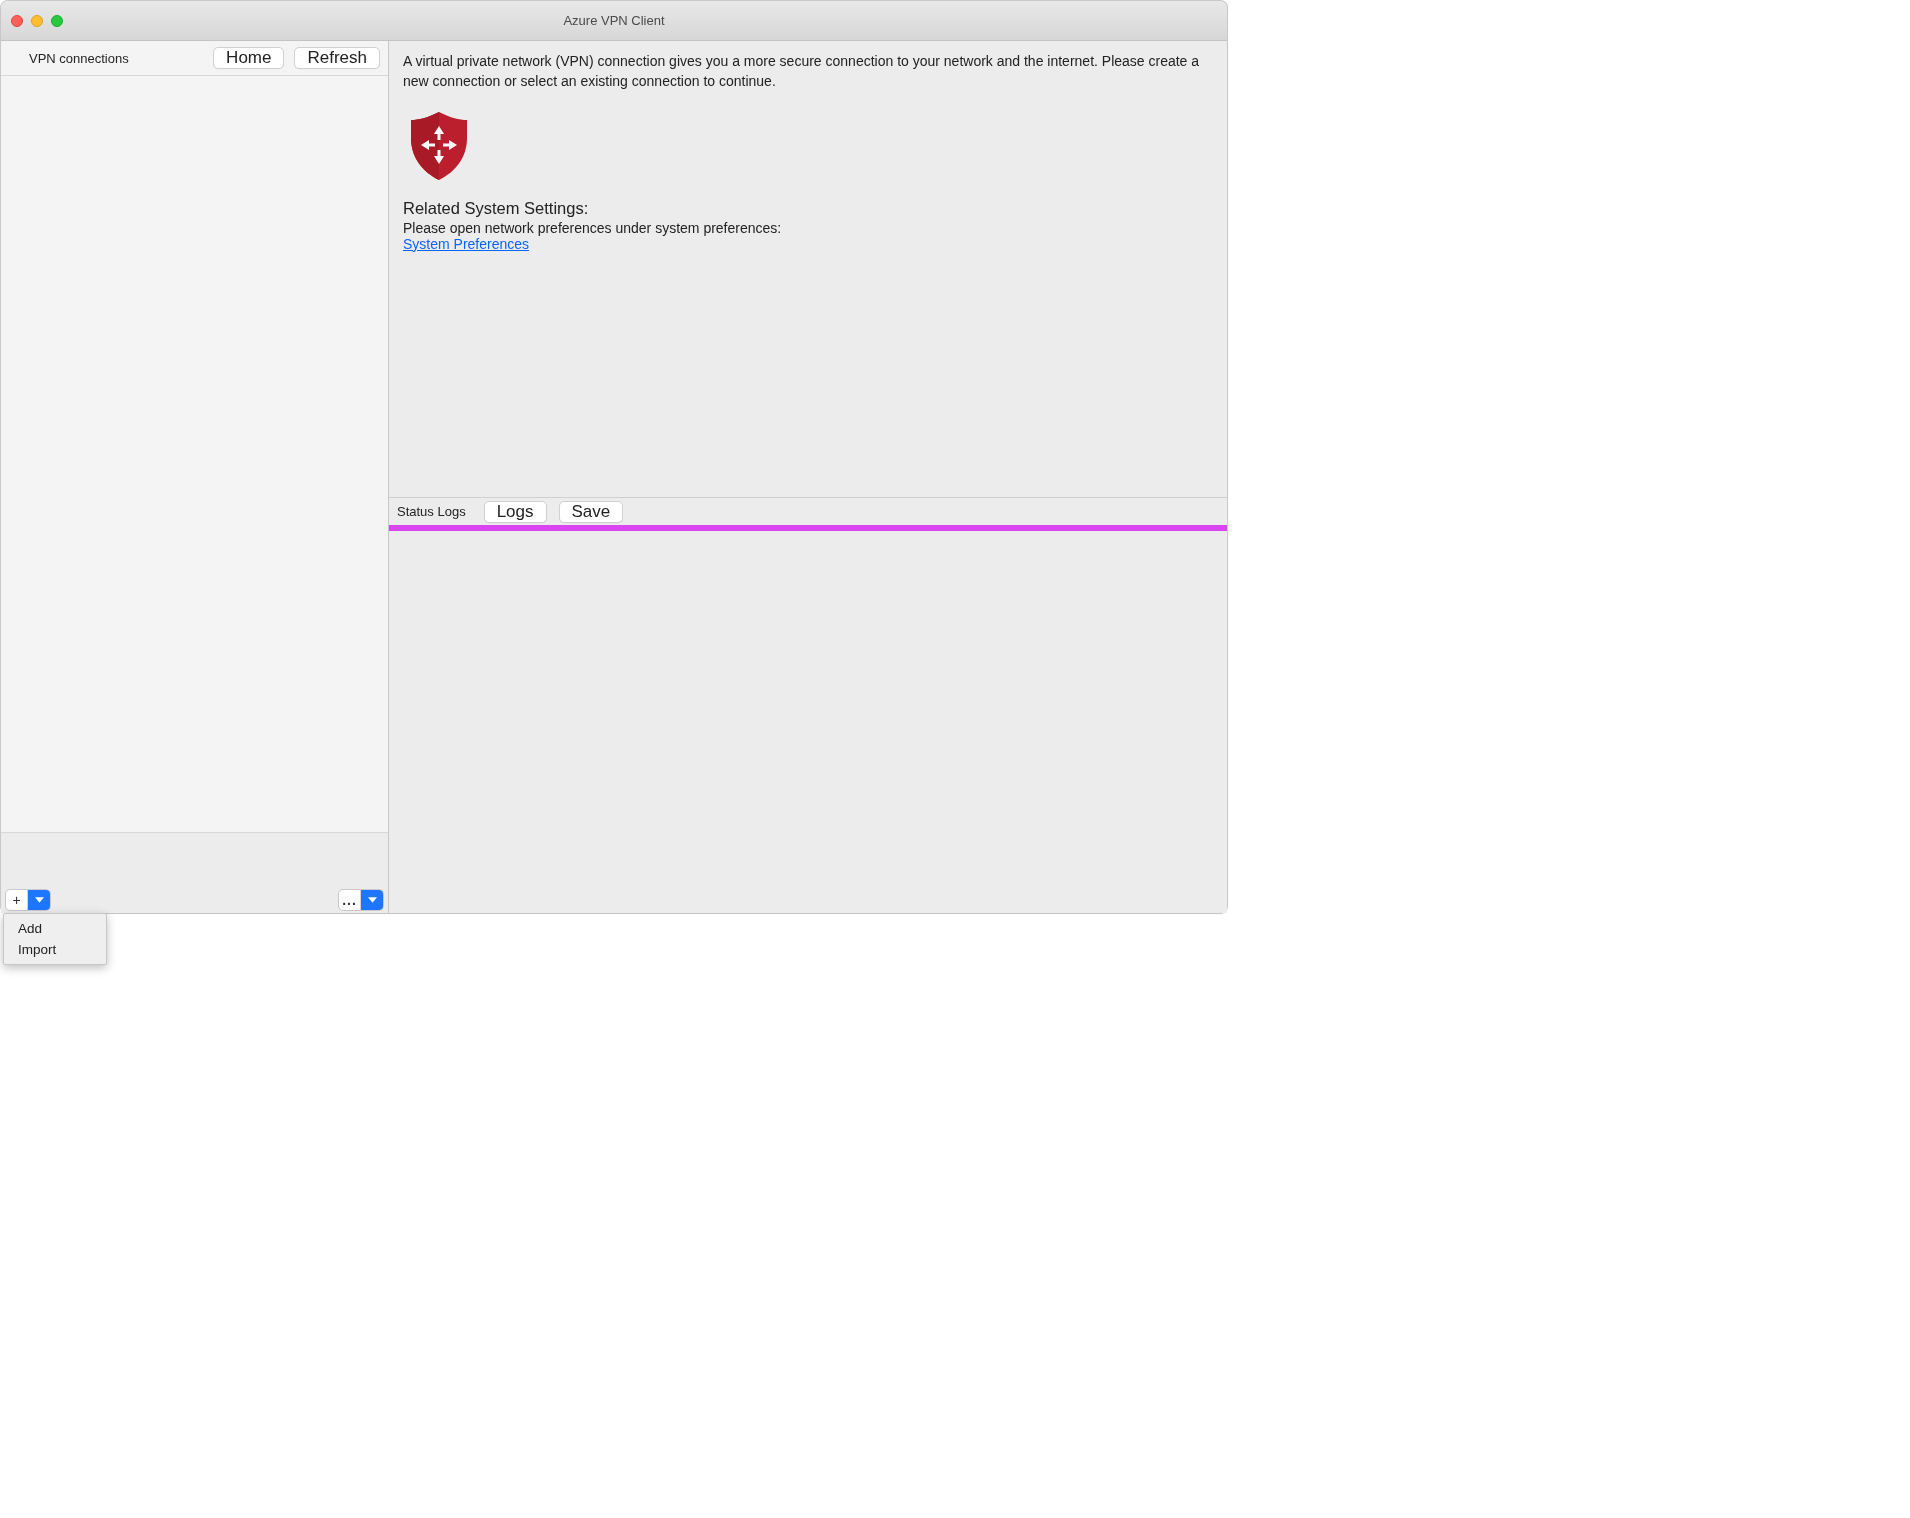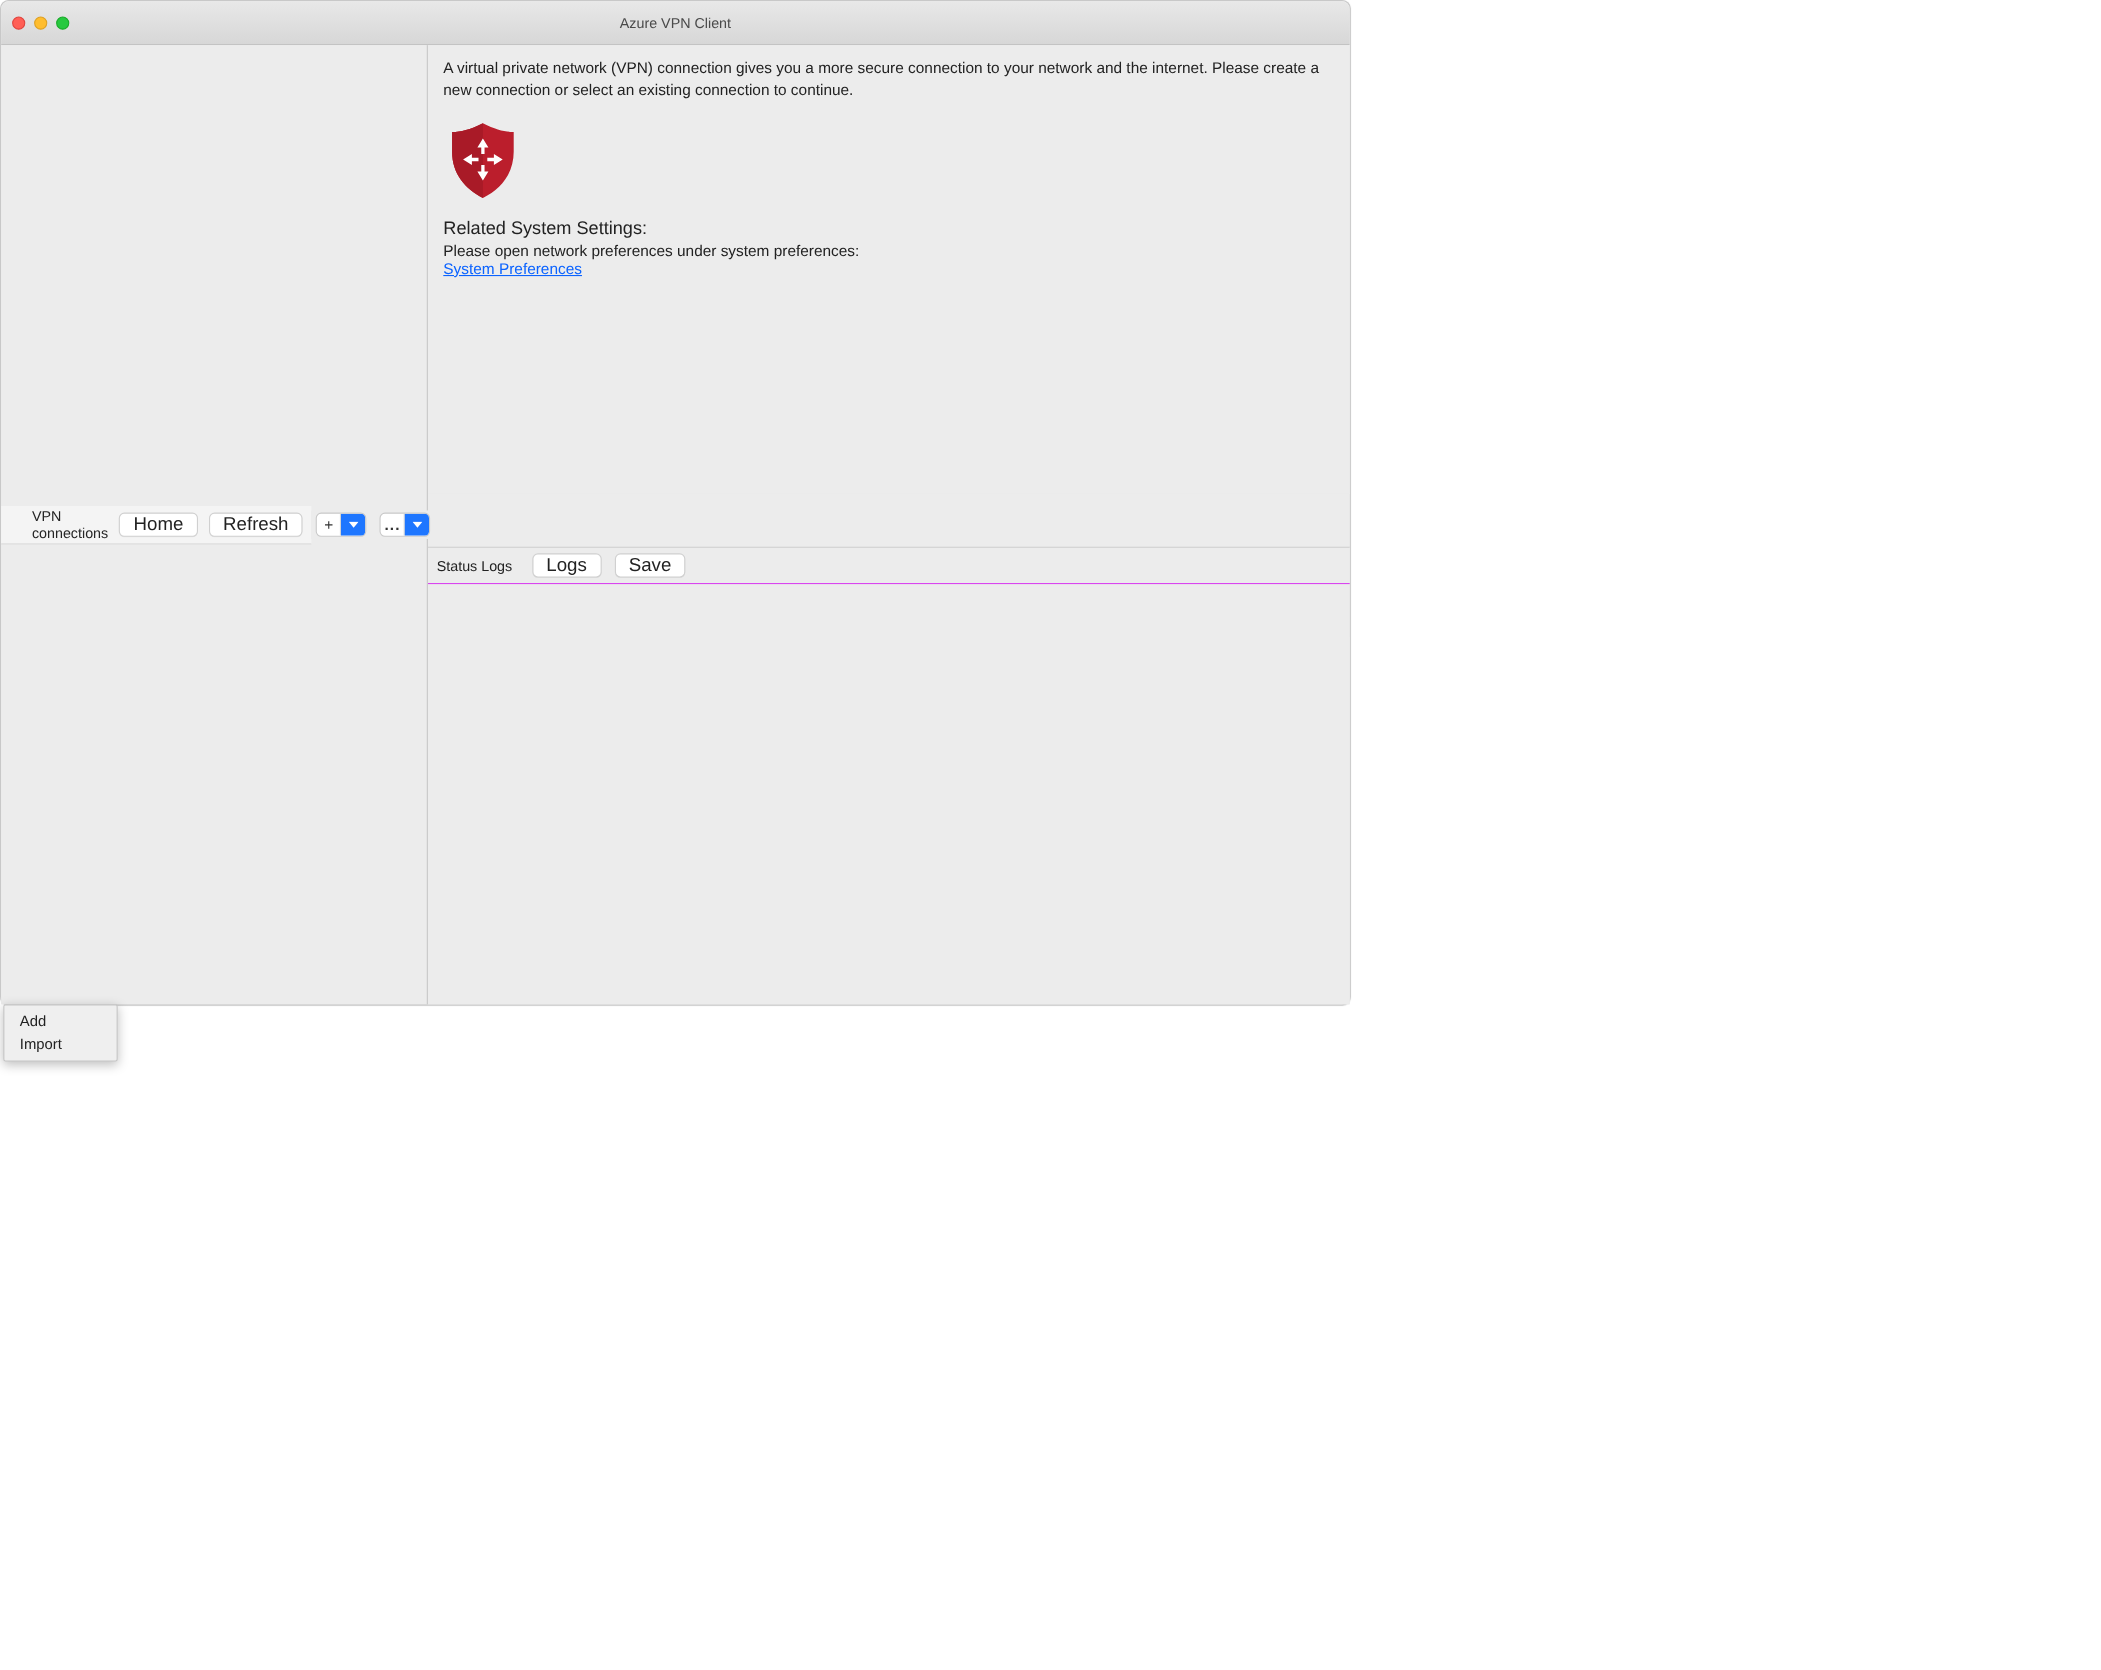--- a/index.html
+++ b/index.html
@@ -60,25 +60,24 @@
     }
     .body {
       flex: 1;
       display: flex;
       overflow: visible;
     }
     
     .sidebar {
       width: 388px;
       display: flex;
-      flex-direction: row;
+      flex-direction: column;
       border-right: 1px solid #c8c8c8;
       background: #ececec;
       position: relative;
-      align-items: center;
     }
     .sidebar-header {
       height: 35px;
       background: #f4f4f4;
       border-bottom: 1px solid #d8d8d8;
       display: flex;
       align-items: center;
       padding-left: 28px;
       padding-right: 8px;
       gap: 10px;
@@ -201,21 +200,21 @@
     }
     .syspref-link {
       color: #0b63ff;
       text-decoration: underline;
       cursor: pointer;
       font-size: 14px;
     }
     .logs-header {
       height: 34px;
       border-top: 1px solid #cfcfcf;
-      border-bottom: 1px solid #d946ef;
+      border-bottom: 6px solid #d946ef;
       background: #ececec;
       display: flex;
       align-items: center;
       padding: 0 8px;
       gap: 12px;
     }
     .logs-header-label {
       font-size: 13px;
       color: #222;
       margin-right: 6px;

